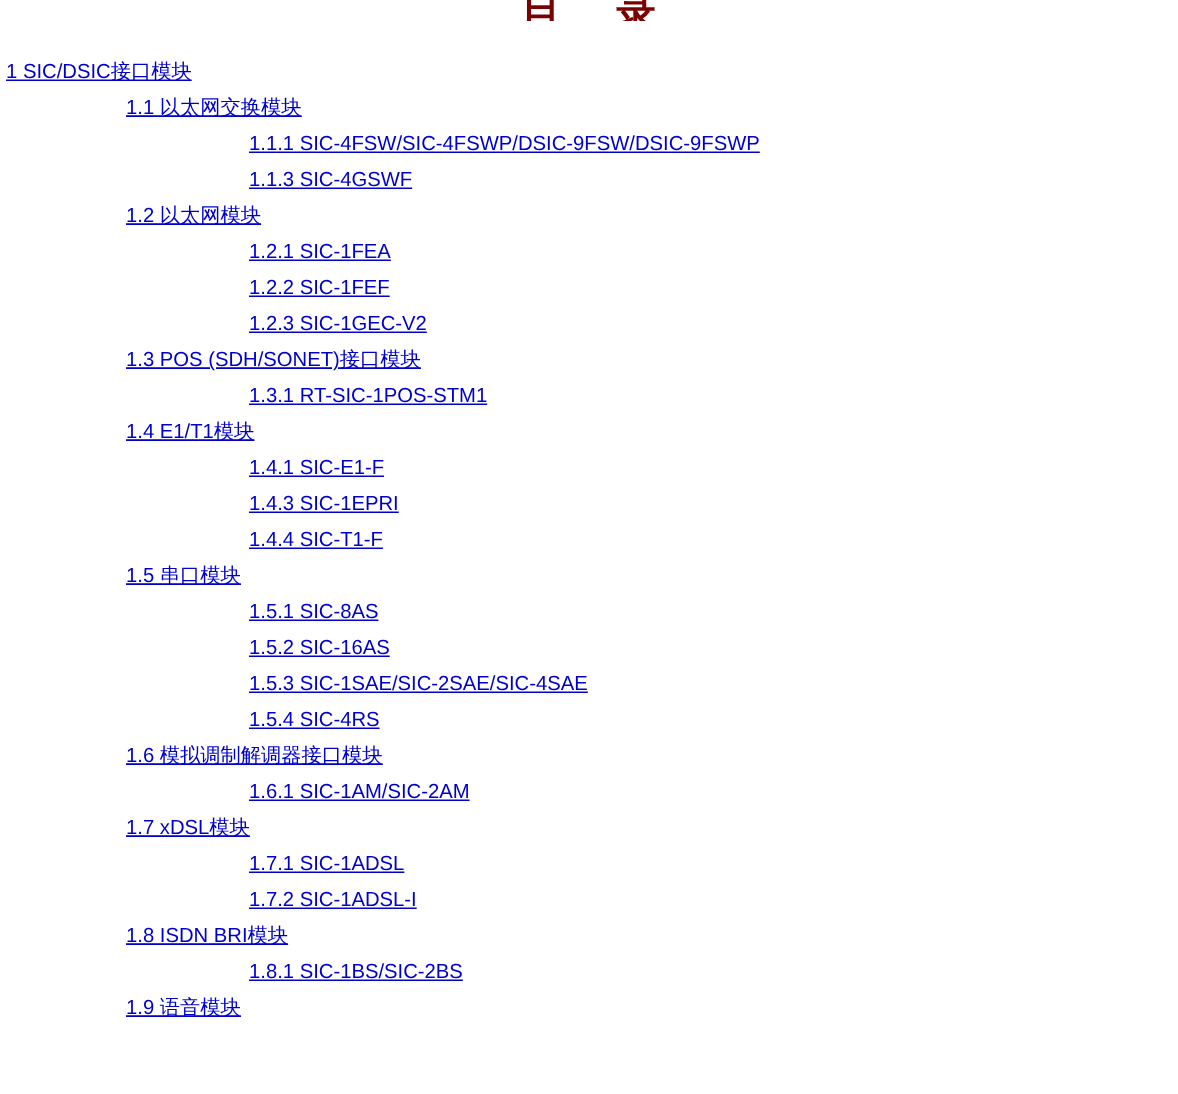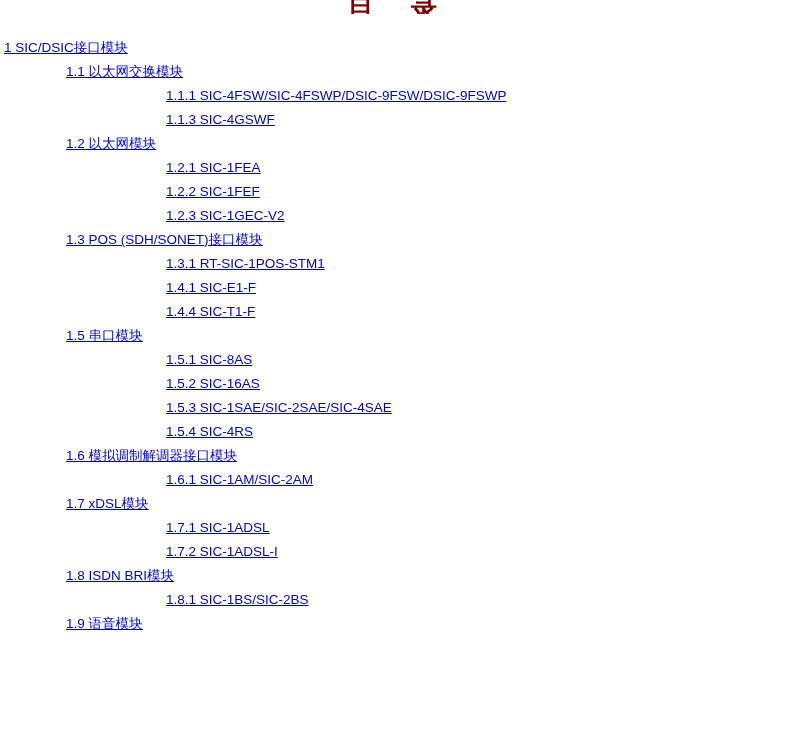--- a/index.html
+++ b/index.html
@@ -43,42 +43,44 @@
     height: 24px;
     font-size: 13.5px;
     white-space: nowrap;
   }
   .toc-entry a {
     color: #0000cc;
     text-decoration: underline;
     font-size: 13.5px;
   }
   .lvl1 { padding-left: 4px; }
-  .lvl2 { padding-left: 66px; text-decoration: underline; }
+  .lvl2 { padding-left: 84px; text-decoration: underline; }
   .lvl3 { padding-left: 120px; margin-left: 46px; }
   .spacer-top { height: 22px; }
 </style>
 </head>
 <body>
 
 <div class="page">
   <div class="doc-title">目  录</div>
   <div class="spacer-top"></div>
   <ul class="toc" id="toc-list">
       <li class="toc-entry lvl1"><a href="#">1 SIC/DSIC接口模块</a></li>
       <li class="toc-entry lvl2"><a href="#">1.1 以太网交换模块</a></li>
       <li class="toc-entry lvl3"><a href="#">1.1.1 SIC-4FSW/SIC-4FSWP/DSIC-9FSW/DSIC-9FSWP</a></li>
       <li class="toc-entry lvl3"><a href="#">1.1.3 SIC-4GSWF</a></li>
       <li class="toc-entry lvl2"><a href="#">1.2 以太网模块</a></li>
       <li class="toc-entry lvl3"><a href="#">1.2.1 SIC-1FEA</a></li>
       <li class="toc-entry lvl3"><a href="#">1.2.2 SIC-1FEF</a></li>
       <li class="toc-entry lvl3"><a href="#">1.2.3 SIC-1GEC-V2</a></li>
       <li class="toc-entry lvl2"><a href="#">1.3 POS (SDH/SONET)接口模块</a></li>
       <li class="toc-entry lvl3"><a href="#">1.3.1 RT-SIC-1POS-STM1</a></li>
+      <li class="toc-entry lvl2"><a href="#">1.4 E1/T1模块</a></li>
       <li class="toc-entry lvl3"><a href="#">1.4.1 SIC-E1-F</a></li>
+      <li class="toc-entry lvl3"><a href="#">1.4.3 SIC-1EPRI</a></li>
       <li class="toc-entry lvl3"><a href="#">1.4.4 SIC-T1-F</a></li>
       <li class="toc-entry lvl2"><a href="#">1.5 串口模块</a></li>
       <li class="toc-entry lvl3"><a href="#">1.5.1 SIC-8AS</a></li>
       <li class="toc-entry lvl3"><a href="#">1.5.2 SIC-16AS</a></li>
       <li class="toc-entry lvl3"><a href="#">1.5.3 SIC-1SAE/SIC-2SAE/SIC-4SAE</a></li>
       <li class="toc-entry lvl3"><a href="#">1.5.4 SIC-4RS</a></li>
       <li class="toc-entry lvl2"><a href="#">1.6 模拟调制解调器接口模块</a></li>
       <li class="toc-entry lvl3"><a href="#">1.6.1 SIC-1AM/SIC-2AM</a></li>
       <li class="toc-entry lvl2"><a href="#">1.7 xDSL模块</a></li>
       <li class="toc-entry lvl3"><a href="#">1.7.1 SIC-1ADSL</a></li>

